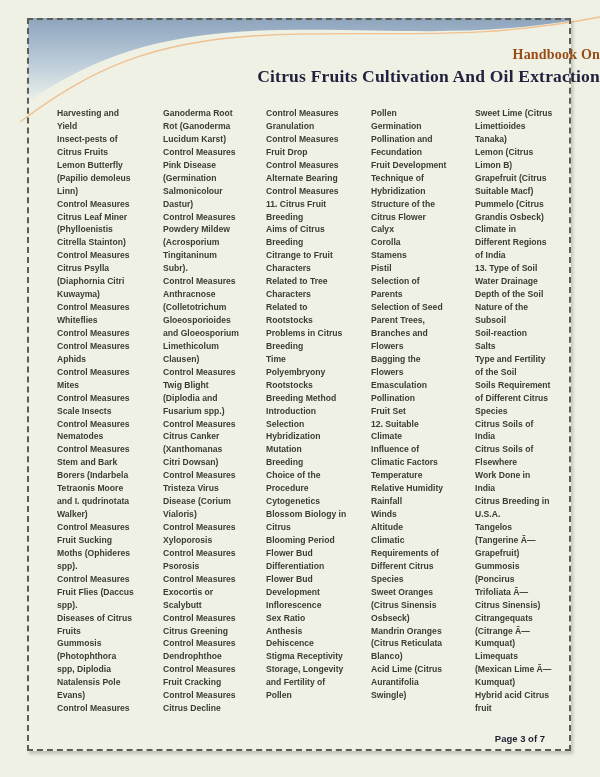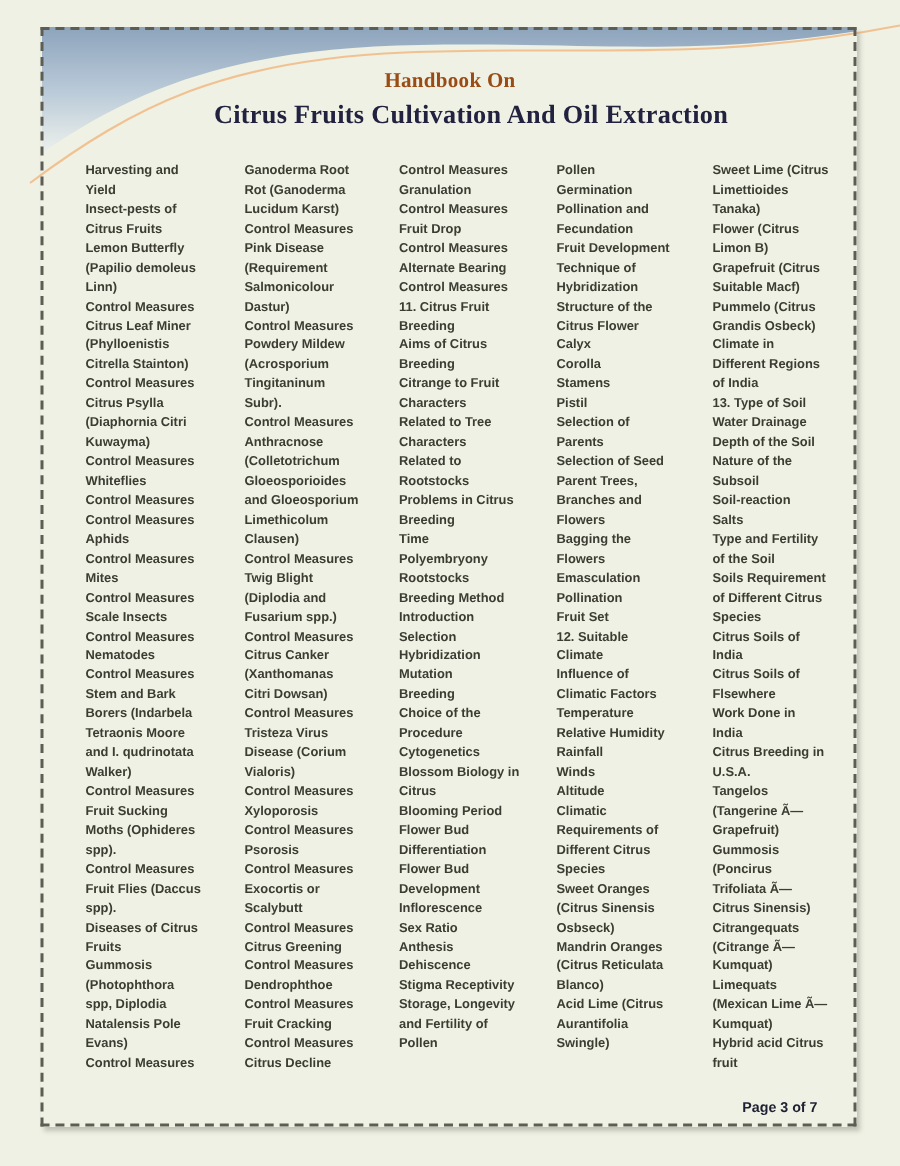--- a/index.html
+++ b/index.html
@@ -22,21 +22,21 @@
     position: absolute;
     left: 27px; top: 18px;
     width: 540px; height: 729px;
     border: 2px dashed #5d5d56;
     box-shadow: 2px 3px 3px rgba(110,110,100,0.35);
     pointer-events: none;
   }
 
   .titles {
     position: absolute; left: 0; top: 47px;
-    width: 600px; text-align: center;
+    width: 600px; text-align: right;
   }
   .pretitle {
     font-family: "Liberation Serif", serif;
     font-weight: bold;
     font-size: 14px;
     color: #9a4c17;
     letter-spacing: 0.2px;
   }
   .main-title {
     font-family: "Liberation Serif", serif;
@@ -147,21 +147,21 @@
         <div class="toc-line">Natalensis Pole</div>
         <div class="toc-line">Evans)</div>
         <div class="toc-line">Control Measures</div>
       </div>
     <div class="col">
         <div class="toc-line">Ganoderma Root</div>
         <div class="toc-line">Rot (Ganoderma</div>
         <div class="toc-line">Lucidum Karst)</div>
         <div class="toc-line">Control Measures</div>
         <div class="toc-line">Pink Disease</div>
-        <div class="toc-line">(Requirement</div>
+        <div class="toc-line">(Germination</div>
         <div class="toc-line">Salmonicolour</div>
         <div class="toc-line">Dastur)</div>
         <div class="toc-line">Control Measures</div>
         <div class="toc-line">Powdery Mildew</div>
         <div class="toc-line">(Acrosporium</div>
         <div class="toc-line">Tingitaninum</div>
         <div class="toc-line">Subr).</div>
         <div class="toc-line">Control Measures</div>
         <div class="toc-line">Anthracnose</div>
         <div class="toc-line">(Colletotrichum</div>
@@ -290,21 +290,21 @@
         <div class="toc-line">(Citrus Reticulata</div>
         <div class="toc-line">Blanco)</div>
         <div class="toc-line">Acid Lime (Citrus</div>
         <div class="toc-line">Aurantifolia</div>
         <div class="toc-line">Swingle)</div>
       </div>
     <div class="col">
         <div class="toc-line">Sweet Lime (Citrus</div>
         <div class="toc-line">Limettioides</div>
         <div class="toc-line">Tanaka)</div>
-        <div class="toc-line">Flower (Citrus</div>
+        <div class="toc-line">Lemon (Citrus</div>
         <div class="toc-line">Limon B)</div>
         <div class="toc-line">Grapefruit (Citrus</div>
         <div class="toc-line">Suitable Macf)</div>
         <div class="toc-line">Pummelo (Citrus</div>
         <div class="toc-line">Grandis Osbeck)</div>
         <div class="toc-line">Climate in</div>
         <div class="toc-line">Different Regions</div>
         <div class="toc-line">of India</div>
         <div class="toc-line">13. Type of Soil</div>
         <div class="toc-line">Water Drainage</div>

